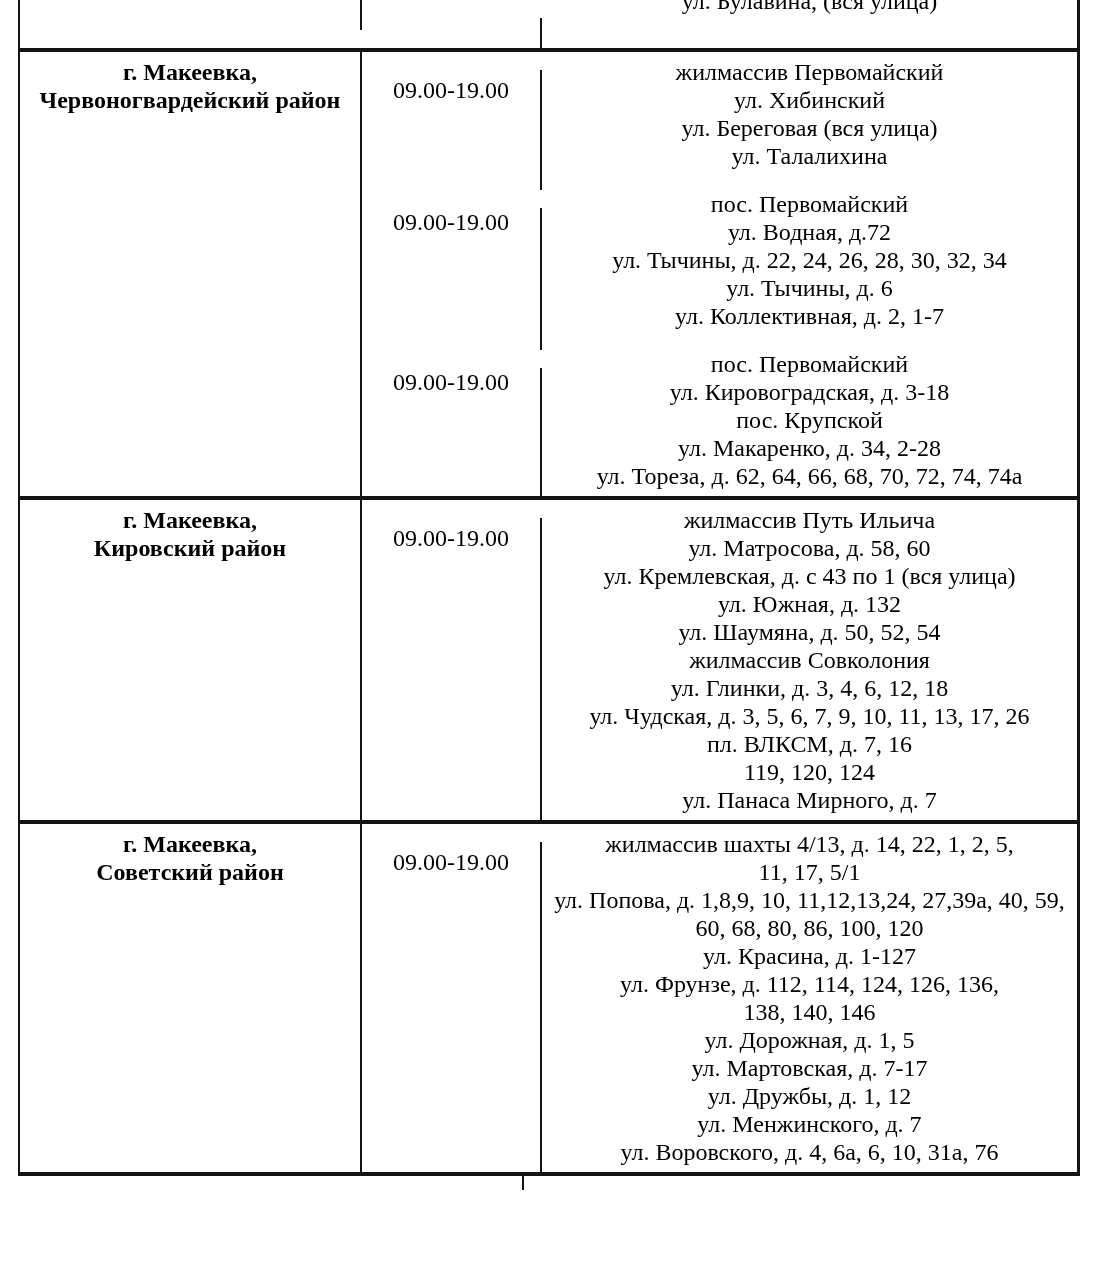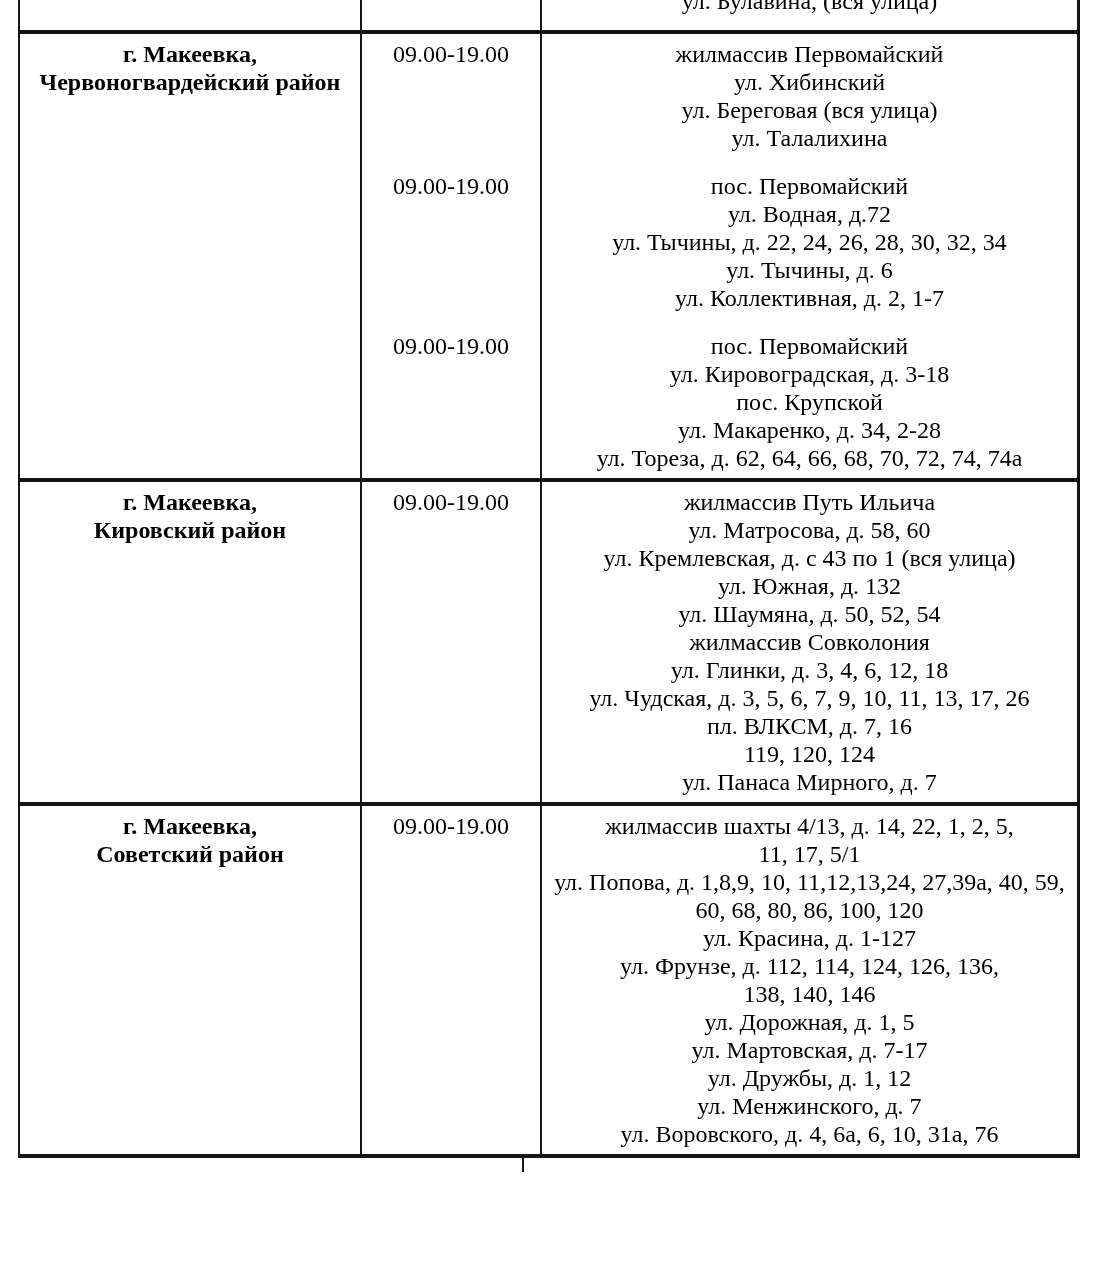--- a/index.html
+++ b/index.html
@@ -38,20 +38,21 @@
     text-align: center;
   }
   .c1 {
     width: 342px;
     border-right: 2px solid #141414;
     font-weight: bold;
   }
   .c2 {
     width: 180px;
     border-right: 2px solid #141414;
+    margin-top: 18px;
   }
   .c3 {
     flex: 1;
   }
   .line {
     font-size: 24px;
     line-height: 28px;
     white-space: nowrap;
   }
   

